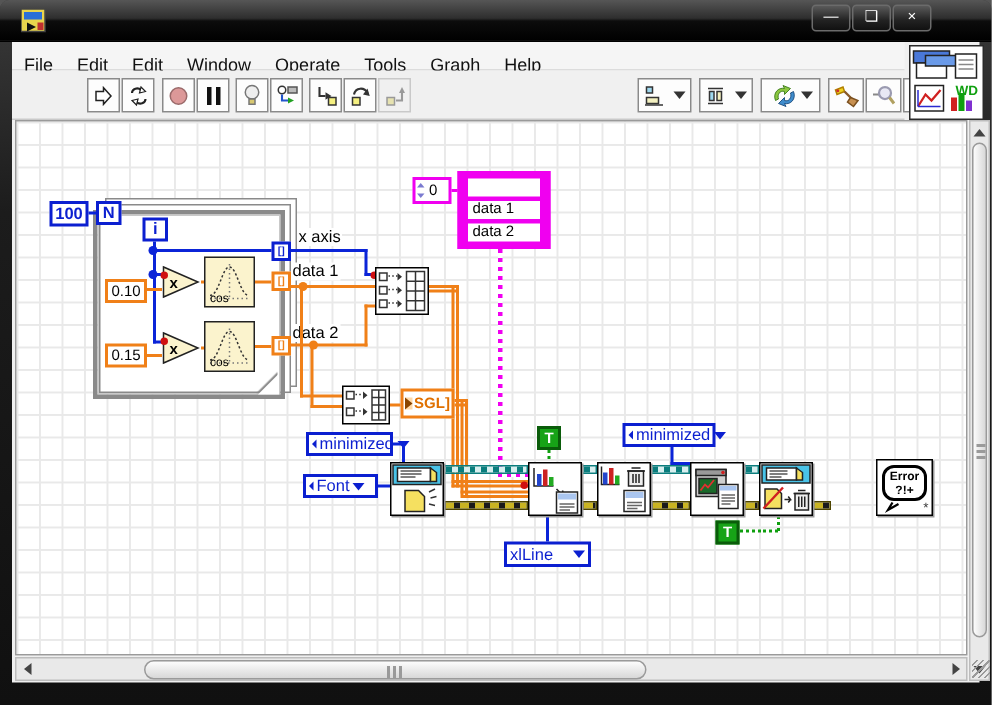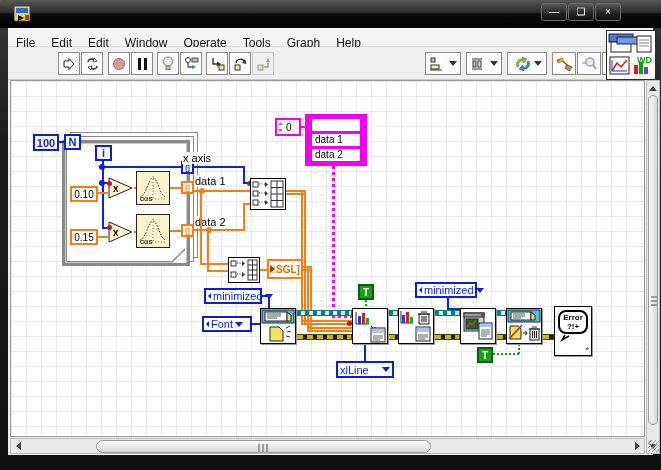--- a/index.html
+++ b/index.html
@@ -317,21 +317,21 @@
   </div>
   <div class="wireO" style="left:134px;top:187px;width:2px;height:2px"></div>
   <div class="wireO" style="left:134px;top:231px;width:2px;height:2px"></div>
   <div class="wireO" style="left:170px;top:187px;width:11px;height:2px"></div>
   <div class="wireO" style="left:170px;top:230px;width:11px;height:2px"></div>
 
   <div class="tunnel bl" style="left:181px;top:161px">[]</div>
   <div class="tunnel or" style="left:181px;top:181px">[]</div>
   <div class="tunnel or" style="left:181px;top:224px">[]</div>
 
-  <div class="lbl" style="left:182px;top:152px">x axis</div>
+  <div class="lbl" style="left:198px;top:152px">x axis</div>
   <div class="lbl" style="left:194px;top:175px">data 1</div>
   <div class="lbl" style="left:194px;top:216px">data 2</div>
 
   <div class="wireB" style="left:194px;top:166px;width:51px;height:2px"></div>
   <div class="wireB" style="left:243px;top:166px;width:2px;height:18px"></div>
   <div class="wireB" style="left:243px;top:182px;width:9px;height:2px"></div>
   <div class="dotR" style="left:247px;top:181px"></div>
 
   <div class="wireO" style="left:194px;top:190px;width:58px;height:2px"></div>
   <div class="dotO" style="left:199px;top:188px"></div>
@@ -508,21 +508,21 @@
       <path d="M6 5 h12 M6 7 h12 M6 9 h8" stroke="#555"></path>
       <path d="M24 3 l4 3 v5 h-4 Z" fill="#f5e060" stroke="#222"></path>
       <path d="M3 17 h8 l3 3 v10 h-11 Z" fill="#f5e060" stroke="#222"></path>
       <path d="M2 30 L15 16" stroke="#d02020" stroke-width="1.6"></path>
       <path d="M16 24 h4 l-1.5 -2 M20 24 l-1.5 2" stroke="#222" fill="none"></path>
       <rect x="23" y="20" width="9" height="11" fill="#eee" stroke="#222"></rect>
       <path d="M22 20 h11 M25 18 h5 M25.5 22 v7 M27.5 22 v7 M29.5 22 v7" stroke="#222" fill="none"></path>
     </svg>
   </div>
 
-  <div class="vi" style="left:554px;top:306px;width:38px;height:50px">
+  <div class="vi" style="left:584px;top:306px;width:38px;height:38px">
     <div class="errbubble">
       <div>Error</div>
       <div>?!+</div>
     </div>
     <svg width="36" height="36" viewBox="0 0 36 36" style="position:absolute;left:0;top:0">
       <path d="M10 28 l-3 5 7 -4" fill="#fff" stroke="#000" stroke-width="1.5"></path>
     </svg>
     <div style="position:absolute;right:2px;bottom:0;font-size:9px;color:#333">*</div>
   </div>
 

